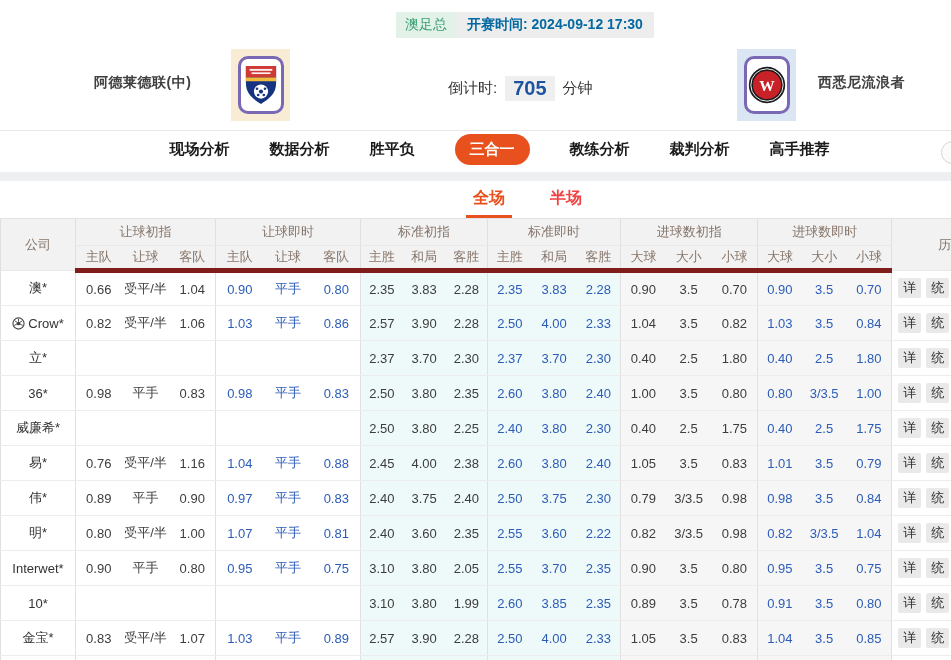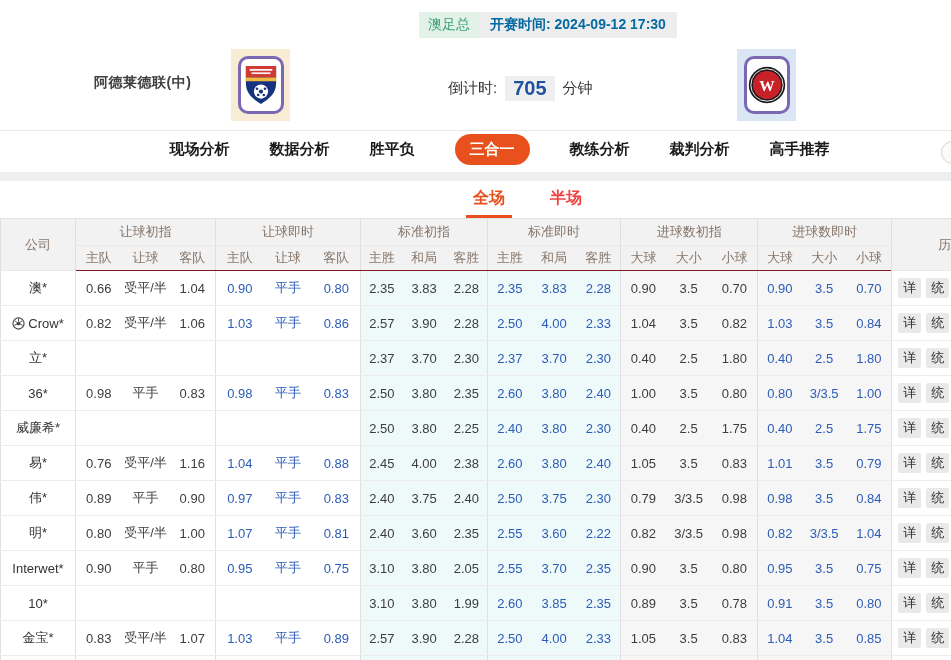--- a/index.html
+++ b/index.html
@@ -6,21 +6,21 @@
     --accent:#e8511d; --live:#2c5cb8; --hdr-text:#86756a;
     --green:#3aa073; --green-bg:#e2f2e9; --gray-bg:#ededed; --cd-blue:#1f52a0;
   }
   *{margin:0;padding:0;box-sizing:border-box;}
   html,body{width:951px;height:660px;overflow:hidden;background:#fff;
     font-family:"Liberation Sans","DejaVu Sans",sans-serif;color:#333;}
   .page{position:relative;width:951px;height:660px;overflow:hidden;background:#fff;}
 
   
   .topbar{position:absolute;left:396px;top:12px;height:26px;display:flex;align-items:stretch;font-size:14px;}
-  .league-badge{background:var(--green-bg);color:var(--green);display:flex;align-items:center;padding:0 9px;margin-left:23px;}
+  .league-badge{background:var(--green-bg);color:var(--green);display:flex;align-items:center;padding:0 9px;}
   .kickoff{background:var(--gray-bg);color:#0369a1;font-weight:bold;display:flex;align-items:center;padding:8px 11px;}
 
   
   .team-name{position:absolute;top:74px;font-size:14px;font-weight:bold;color:#404040;letter-spacing:.5px;margin-left:8px;}
   .team-name.home{left:86px;}
   .team-name.away{left:810px;}
   .logo-box{position:absolute;top:49px;width:59px;height:72px;display:flex;align-items:center;justify-content:center;}
   .logo-box.home{left:231px;background:#f8ecd4;}
   .logo-box.away{left:737px;background:#dbe6f5;}
   .logo-frame{width:46px;height:58px;background:#fff;border:3px solid #7b68b5;border-radius:10px;
@@ -42,21 +42,21 @@
   .subtabs{position:absolute;left:0;top:188px;width:951px;display:flex;justify-content:center;gap:45px;padding-left:104px;}
   .subtab{position:relative;font-size:16px;font-weight:bold;color:#ef4444;cursor:pointer;}
   .subtab.active{color:var(--accent);}
   .subtab.active::after{content:'';position:absolute;left:-7px;right:-7px;bottom:-9px;height:3px;background:var(--accent);}
 
   
   table.odds{position:absolute;left:0;top:218px;width:1030px;border-collapse:collapse;table-layout:fixed;font-size:13px;}
   table.odds th,table.odds td{text-align:center;vertical-align:middle;white-space:nowrap;overflow:hidden;}
   thead th{background:#f2f2f2;color:var(--hdr-text);font-weight:normal;}
   thead tr.grp th{height:27px;border-top:1px solid #e2e2e2;border-bottom:1px solid #e8e8e8;}
-  thead tr.sub th{height:25px;border-bottom:1px solid #7f1d1d;}
+  thead tr.sub th{height:25px;border-bottom:5px solid #7f1d1d;}
   thead th.corner,thead th.hist-h{border-bottom:1px solid #dedede;}
   thead th.hist-h{text-align:left;padding-left:46px;}
   tbody td{height:35px;border-bottom:1px solid #ececec;color:#3d3d3d;}
   .gb{border-left:1px solid #e0e0e0;}
   tbody td.cyan{background:#eef9f9;}
   tbody td.gray{background:#f6f6f6;}
   tbody td.live{color:var(--live);}
   tbody td.company{color:#333;}
   tbody td.hist{text-align:left;padding-left:6px;}
   .mini-btn{display:inline-block;margin-right:5px;background:#e9e9e9;border:none;border-radius:2px;
@@ -103,20 +103,21 @@
     <div class="logo-frame">
       <svg viewBox="0 0 44 44" width="40" height="40">
         <circle cx="22" cy="22" r="20" fill="#1d1a1b"></circle>
         <circle cx="22" cy="22" r="15.5" fill="#c92128"></circle>
         <circle cx="22" cy="22" r="17.8" fill="none" stroke="#fff" stroke-width="1"></circle>
         <text x="22" y="28.5" text-anchor="middle" font-size="17" font-weight="bold" fill="#fff" font-family="'Liberation Serif','DejaVu Serif',serif">W</text>
       </svg>
     </div>
   </div>
 
+  <div class="team-name away">西悉尼流浪者</div>
 
   <nav class="main-nav">
       <a class="nav-item">现场分析</a>
       <a class="nav-item">数据分析</a>
       <a class="nav-item">胜平负</a>
       <a class="nav-item active">三合一</a>
       <a class="nav-item">教练分析</a>
       <a class="nav-item">裁判分析</a>
       <a class="nav-item">高手推荐</a>
     </nav>

